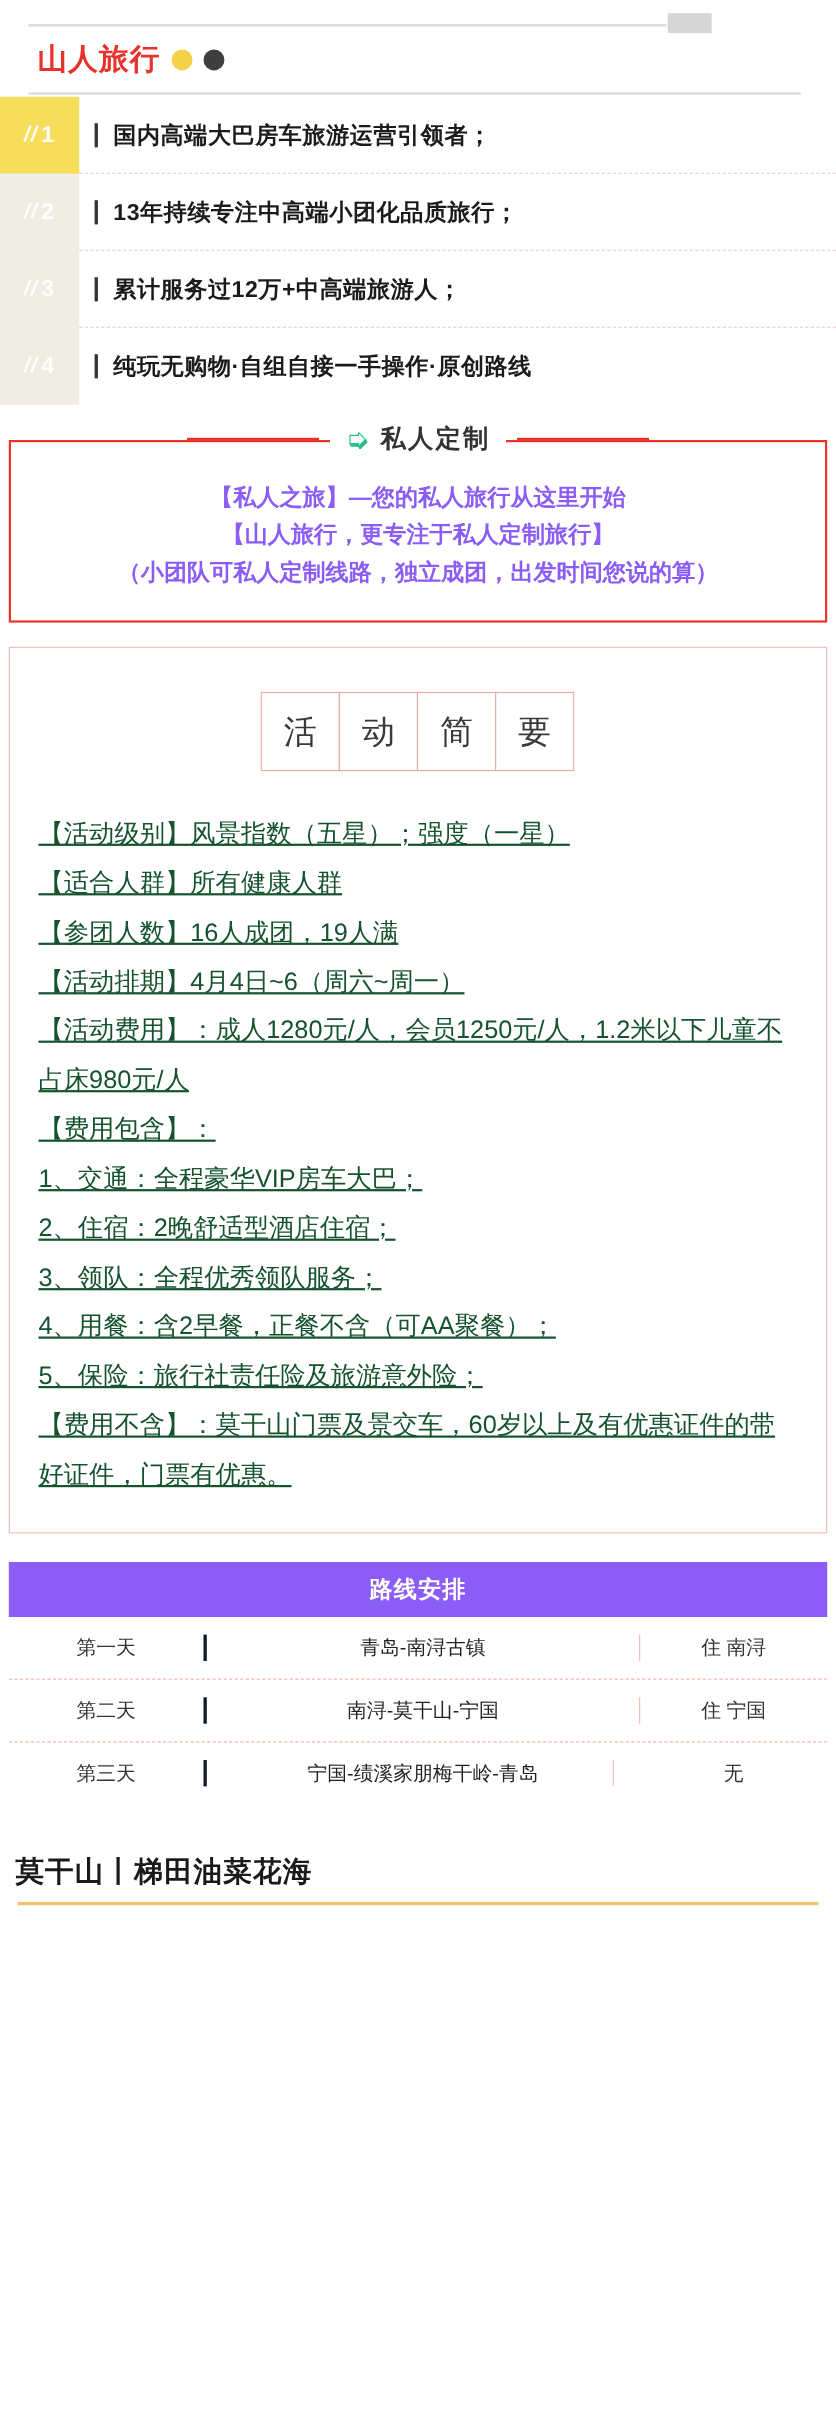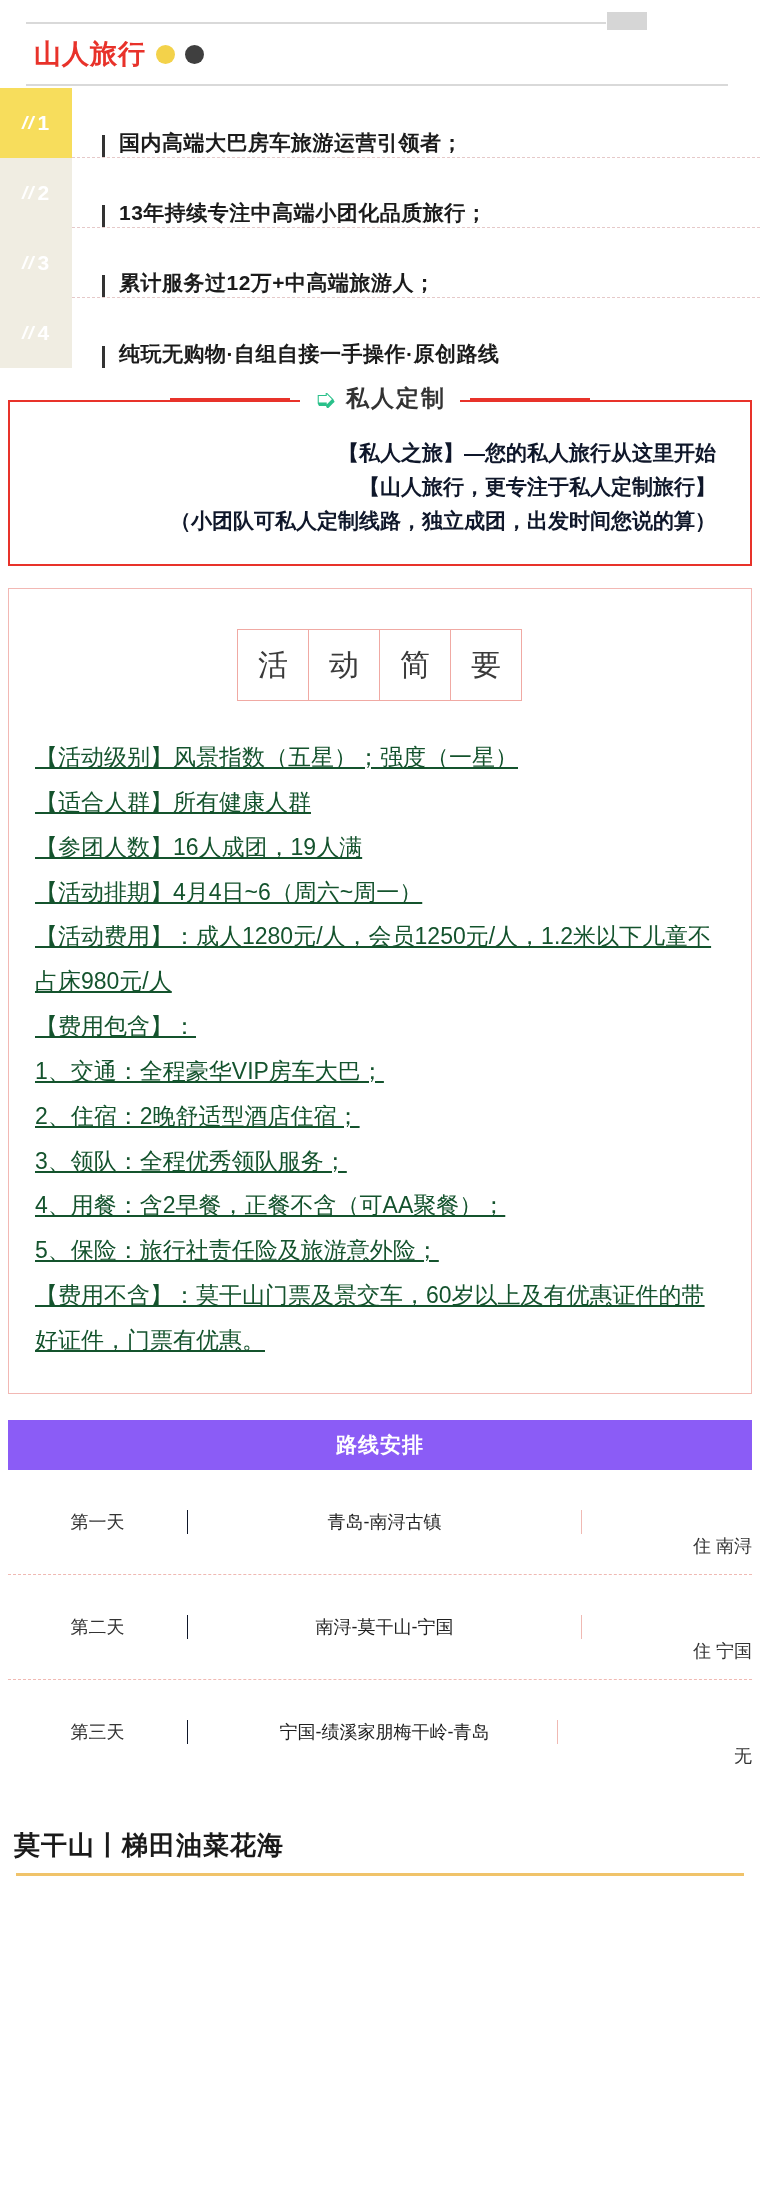--- a/index.html
+++ b/index.html
@@ -43,23 +43,23 @@
     width: 72px; min-width: 72px;
     background: #f7dd5c;
     color: #ffffff;
     font-size: 21px; font-weight: bold;
     display: flex; align-items: center; justify-content: center;
     letter-spacing: 1px;
   }
   .feat-num.alt { background: #f0ede2; color: #ffffff; }
   .feat-num .slashes { font-style: italic; margin-right: 3px; font-size: 19px; }
   .feat-body {
-    flex: 1; display: flex; align-items: flex-end;
+    flex: 1; display: flex; align-items: center;
     border-bottom: 1px dashed #e6c9c9;
-    padding-left: 30px;
+    padding-left: 14px;
   }
   .feat-row:last-child .feat-body { border-bottom: none; }
   .feat-bar {
     width: 3px; height: 22px; background: #333; margin-right: 14px;
   }
   .feat-text {
     font-size: 21px; font-weight: bold; color: #1b1b1b; letter-spacing: .5px;
   }
 
   
@@ -73,21 +73,21 @@
     position: absolute; top: -19px; left: 0; right: 0;
     display: flex; align-items: center; justify-content: center; gap: 10px;
   }
   .custom-title .cap {
     background: #ffffff; padding: 0 14px; display: flex; align-items: center; gap: 10px;
   }
   .kite-icon { color: #29c08a; font-size: 26px; line-height: 1; }
   .custom-title-text { font-size: 23px; font-weight: bold; color: #333; letter-spacing: 2px; }
   .custom-line-l, .custom-line-r { height: 2px; background: #e8322a; flex: 0 0 120px; }
   .custom-p {
-    text-align: right; color: #0f172a; font-size: 21px; font-weight: bold;
+    text-align: center; color: #8b5cf6; font-size: 21px; font-weight: bold;
     line-height: 1.62; margin: 0;
   }
 
   
   .summary-wrap { margin: 22px 8px 0 8px; border: 1px solid #f2b8b4; padding: 26px 26px 30px 26px; }
   .summary-title {
     display: flex; justify-content: center; gap: 0; margin: 14px 0 34px 0;
   }
   .sq {
     width: 72px; height: 72px; border: 1px solid #f0a9a3;
@@ -102,23 +102,23 @@
   .route-wrap { margin: 26px 8px 0 8px; }
   .route-head {
     background: #8b5cf6; color: #ffffff; text-align: center;
     font-size: 21px; font-weight: bold; padding: 11px 0; letter-spacing: 1px;
   }
   .route-row {
     display: flex; align-items: center; border-bottom: 1px dashed #f0b9b3;
     font-size: 18px; color: #333; padding: 16px 0;
   }
   .route-row:last-child { border-bottom: none; gap: 24px; }
-  .route-day { width: 180px; text-align: center; border-right: 1px solid #0f172a; }
+  .route-day { width: 180px; text-align: center; border-right: 3px solid #0f172a; }
   .route-mid { flex: 1; text-align: center; border-right: 1px solid #f0b9b3; color: #1f1f1f; }
-  .route-stay { width: 170px; text-align: right; margin-top: 48px; }
+  .route-stay { width: 170px; text-align: center; }
 
   
   .sec-title-wrap { margin: 44px 0 0 0; }
   .sec-title {
     font-size: 26px; font-weight: bold; color: #1a1a1a; padding-left: 14px;
     letter-spacing: 1px;
   }
   .sec-rule { margin: 10px 16px 0 16px; height: 3px; background: #f0c36a; }
   .tail-space { height: 70px; }
 </style>

